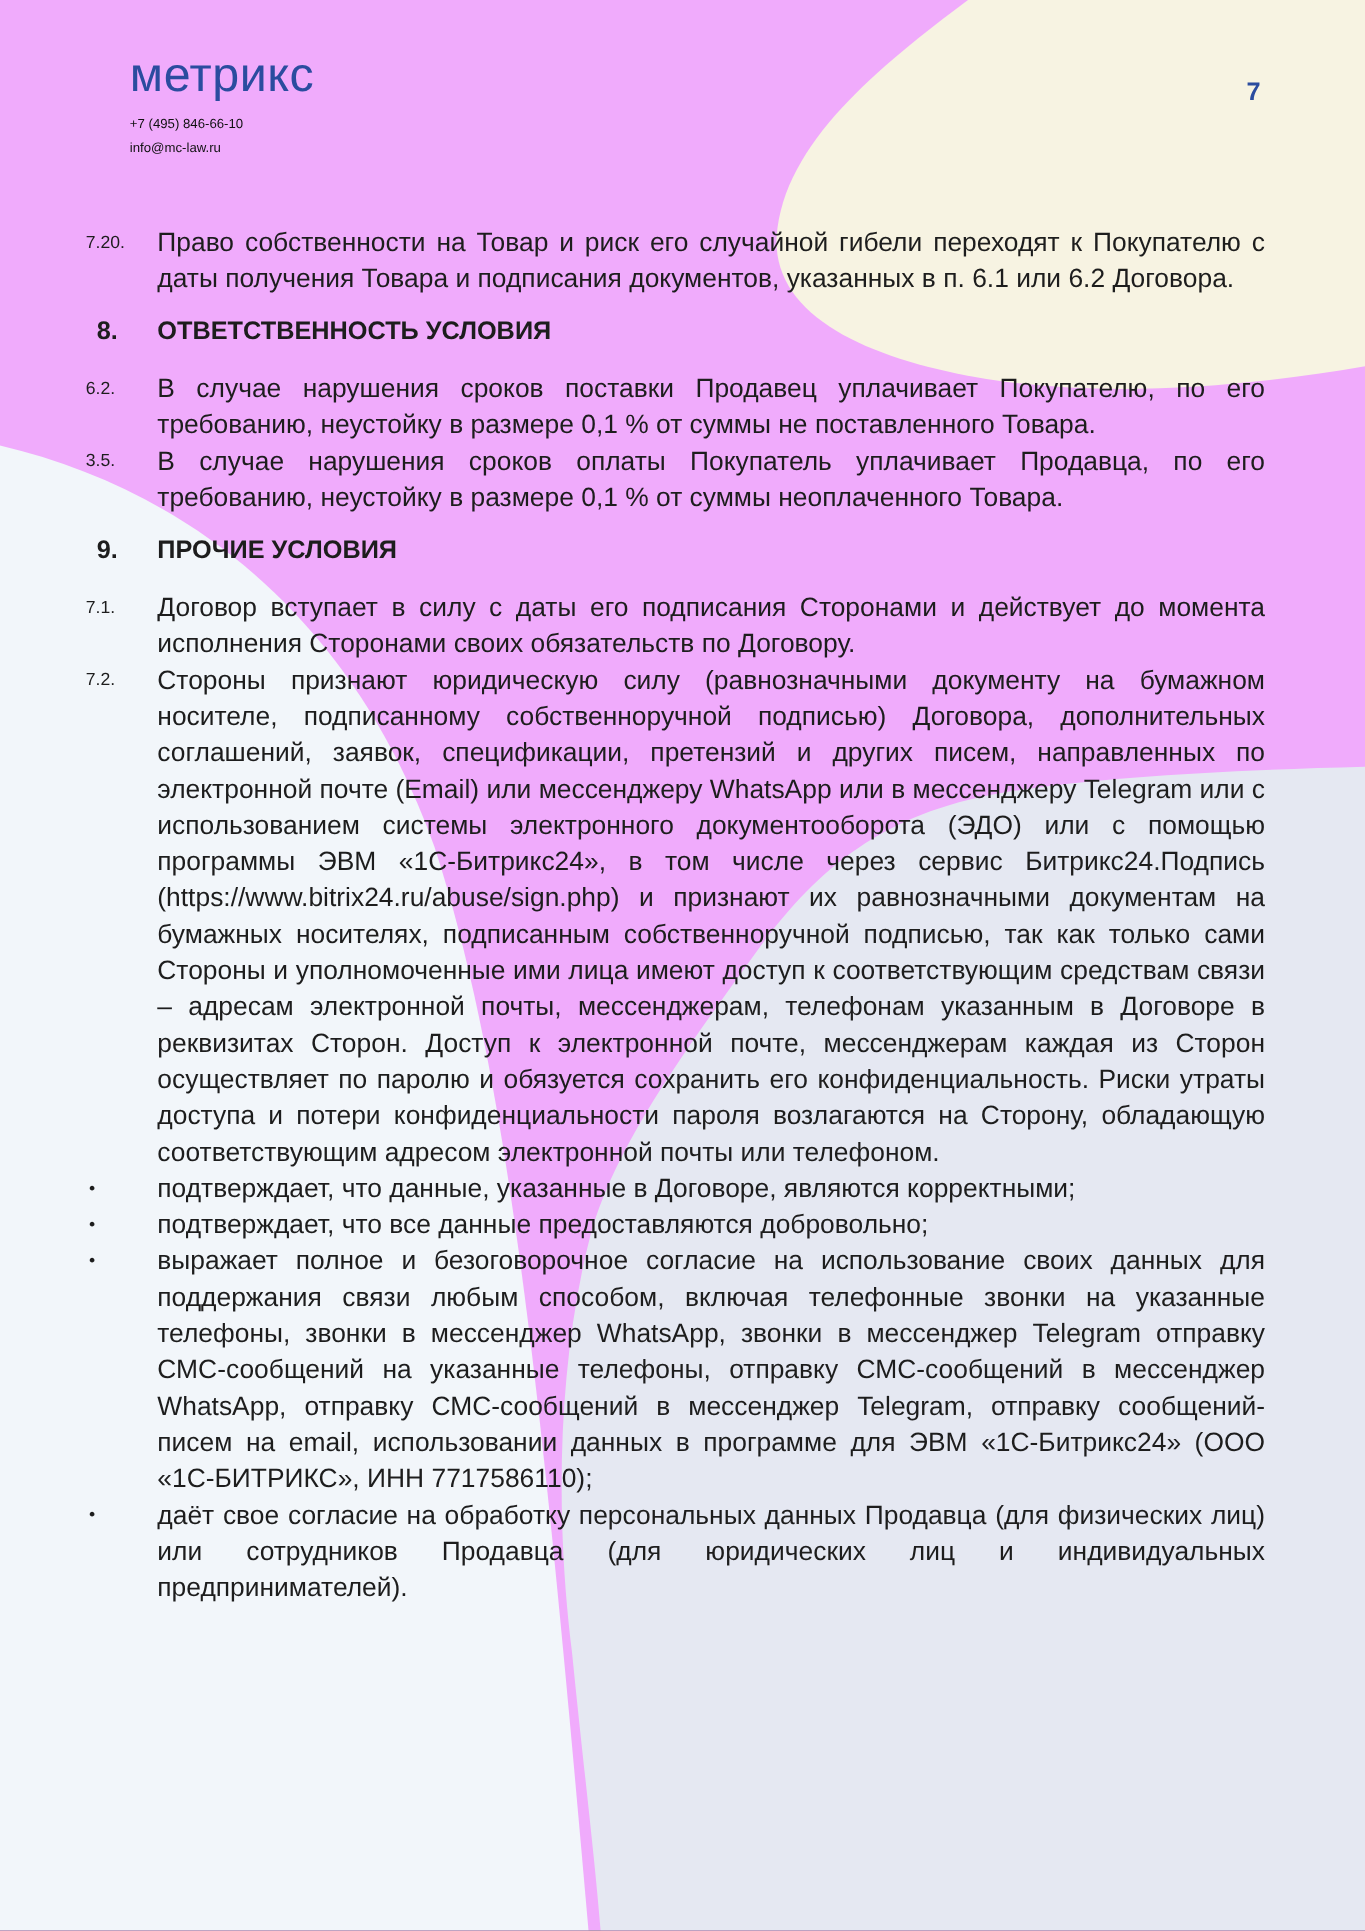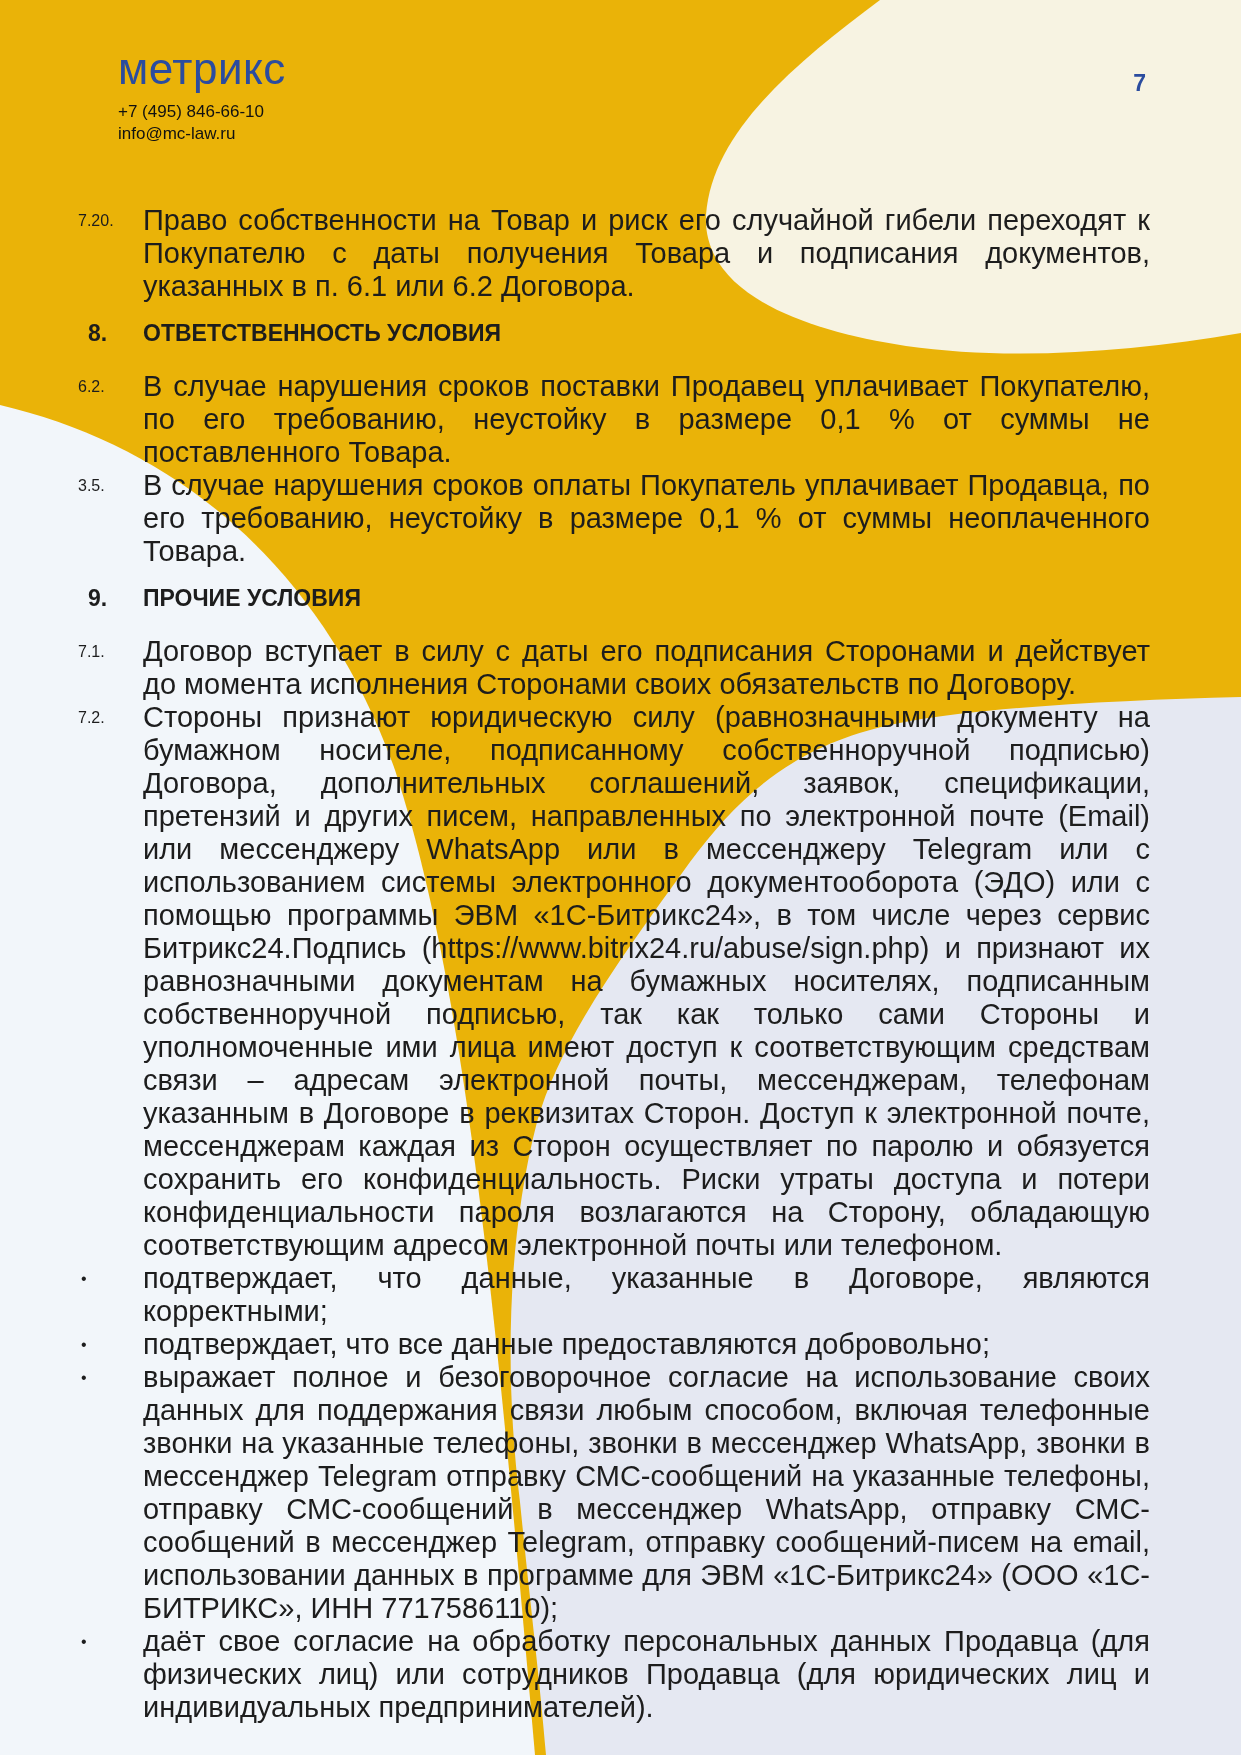--- a/index.html
+++ b/index.html
@@ -1,48 +1,48 @@
 <!DOCTYPE html>
 <html><head>
 <meta charset="utf-8">
 <style>
   html,body { margin:0; padding:0; background:#8a8a8a; }
   .page {
     position:relative;
     width:1241px; height:1755px;
     margin:0 auto;
-    background:#eab308;
+    background:#f0abfc;
     overflow:hidden;
     font-family:"Liberation Sans", sans-serif;
     color:var(--text,#1d1d1d);
   }
   .bg { position:absolute; left:0; top:0; width:100%; height:100%; z-index:0; }
 
   header { position:relative; z-index:1; padding:46px 0 0 118px; height:130px; }
   .logo {
     font-size:44px; line-height:46px;
     color:var(--accent,#2b4c9f);
     letter-spacing:0.5px;
   }
-  .contact { margin-top:9px; font-size:17px; line-height:22px; color:#111; }
+  .contact { margin-top:9px; font-size:12px; line-height:22px; color:#111; }
   .pagenum {
     position:absolute; top:70px; right:95px;
     font-size:23px; font-weight:bold; color:var(--accent,#2b4c9f);
   }
 
   main { position:relative; z-index:1; margin-top:28px; padding:0 91px 0 78px; }
 
   .block { display:flex; }
   .block .num {
     flex:0 0 65px; width:65px;
     font-size:16px; line-height:33px;
   }
   .block .txt {
     flex:1 1 auto;
-    font-size:29px; line-height:33px;
+    font-size:24px; line-height:33px;
     text-align:justify;
   }
   .block.heading { margin:13px 0 20px 0; }
   .block.heading .num, .block.heading .txt {
     font-weight:bold; font-size:23px; line-height:34px; text-align:left;
   }
   .block.heading .num { padding-left:10px; box-sizing:border-box; }
   .block.bullet .num { padding-left:3px; box-sizing:border-box; }
 </style>
 </head>

